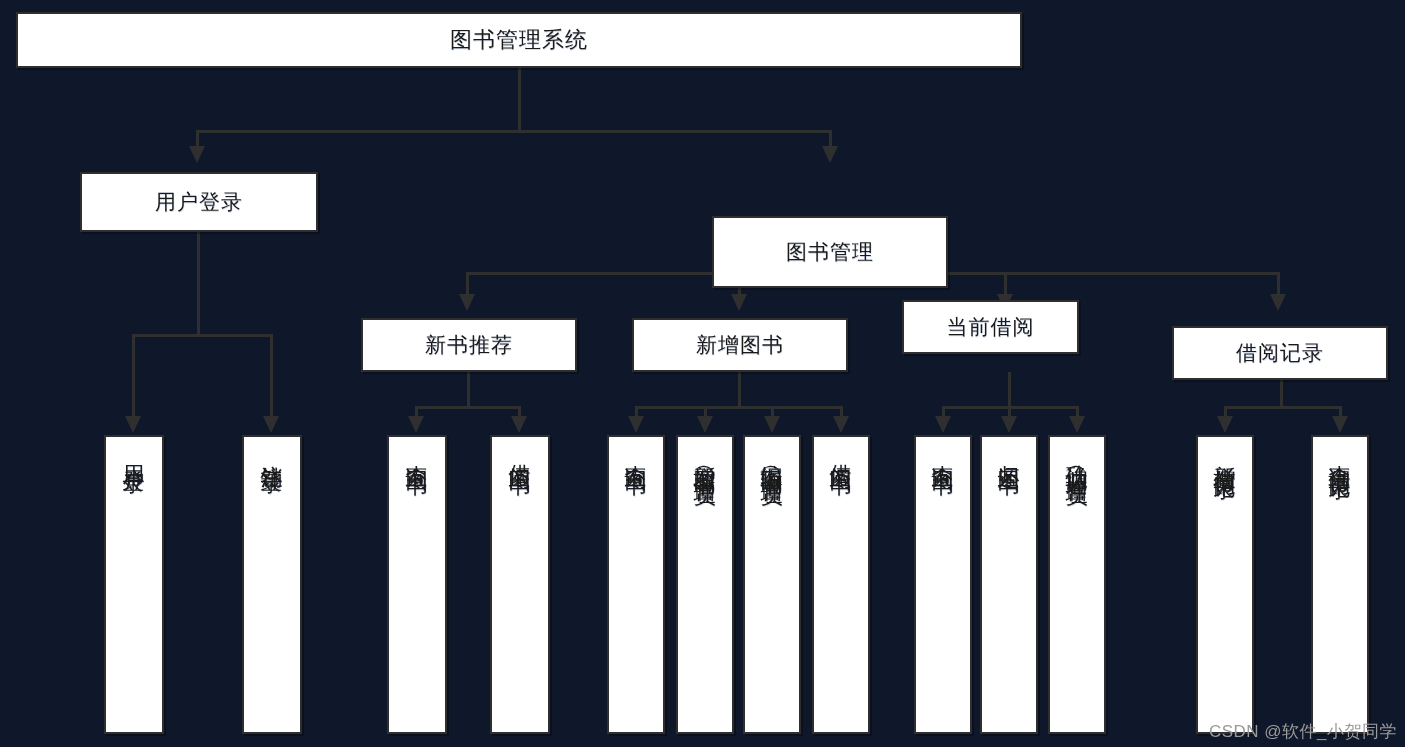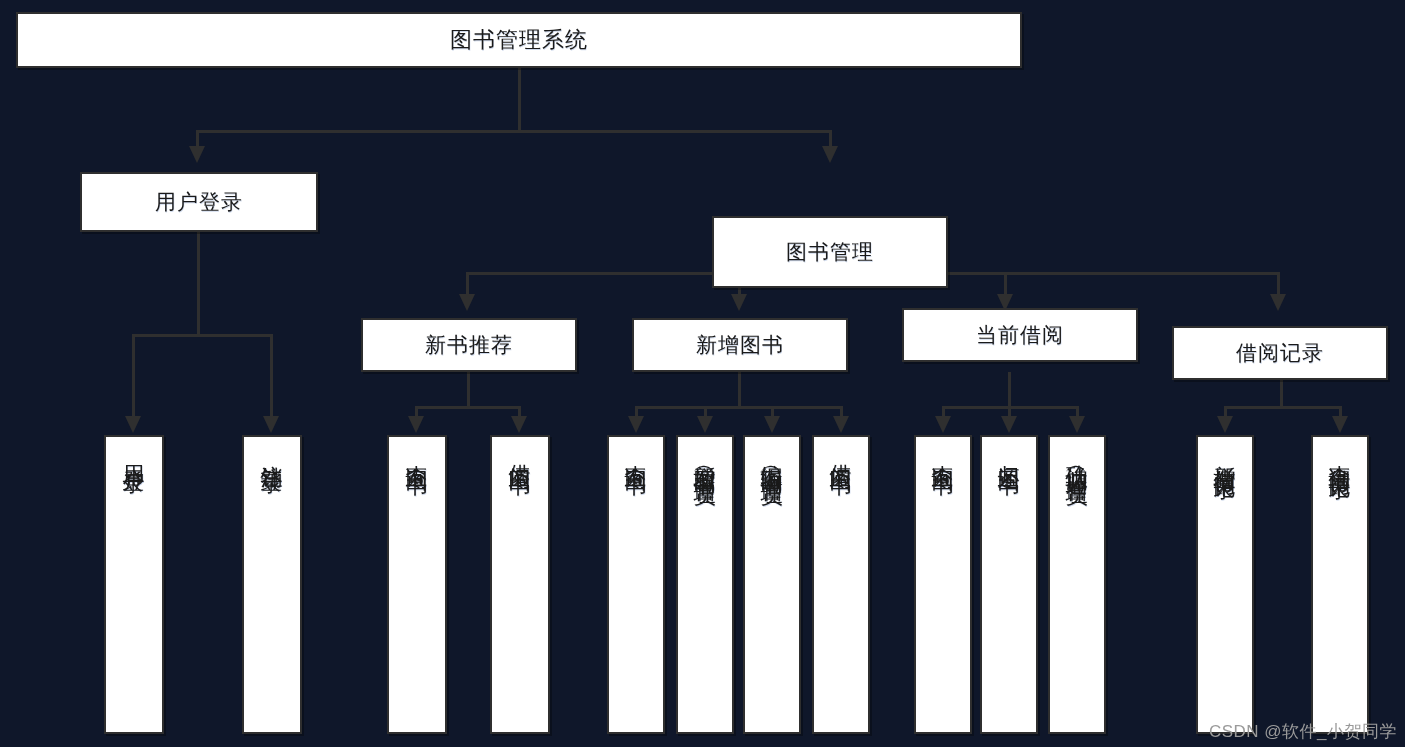--- a/index.html
+++ b/index.html
@@ -124,21 +124,21 @@
   <div class="arrow" style="left:997px;top:294px;"></div>
   <div class="ln v" style="left:1277px;top:272px;height:24px;"></div>
   <div class="arrow" style="left:1270px;top:294px;"></div>
 
   <div class="node" style="left:361px;top:318px;width:216px;height:54px;font-family:Liberation Serif, serif;">
     <span class="lbl">新书推荐</span>
   </div>
   <div class="node" style="left:632px;top:318px;width:216px;height:54px;">
     <span class="lbl">新增图书</span>
   </div>
-  <div class="node" style="left:902px;top:308px;width:236px;height:54px;">
+  <div class="node" style="left:902px;top:300px;width:177px;height:54px;">
     <span class="lbl">当前借阅</span>
   </div>
   <div class="node" style="left:1172px;top:318px;width:216px;height:54px;margin-top:8px;">
     <span class="lbl">借阅记录</span>
   </div>
 
   <div class="ln v" style="left:467px;top:372px;height:36px;"></div>
   <div class="ln h" style="left:415px;top:406px;width:106px;"></div>
   <div class="ln v" style="left:415px;top:406px;height:12px;"></div>
   <div class="arrow" style="left:408px;top:416px;"></div>

